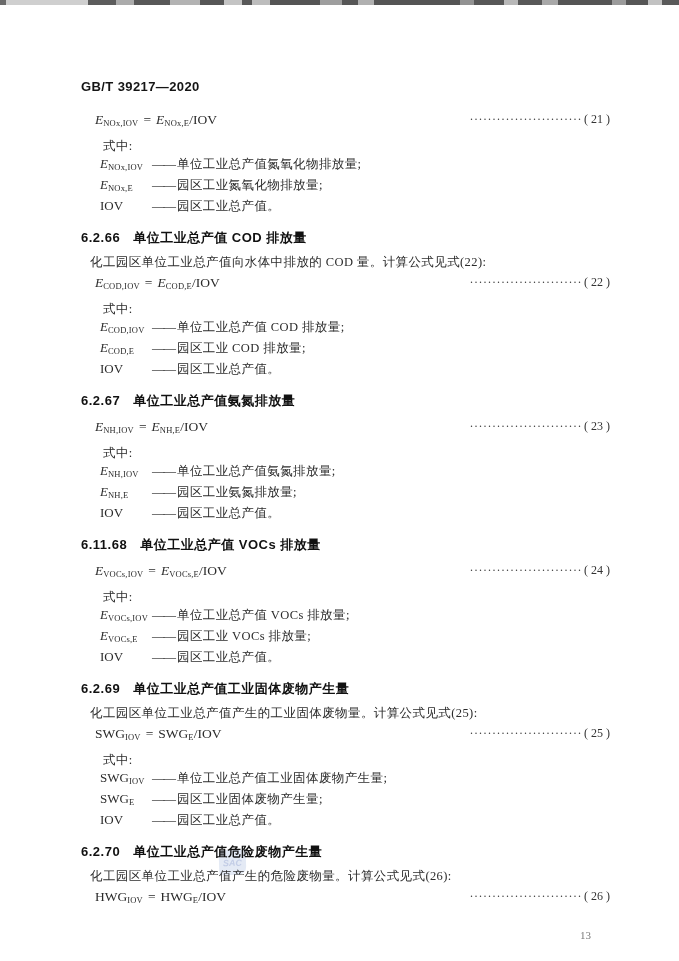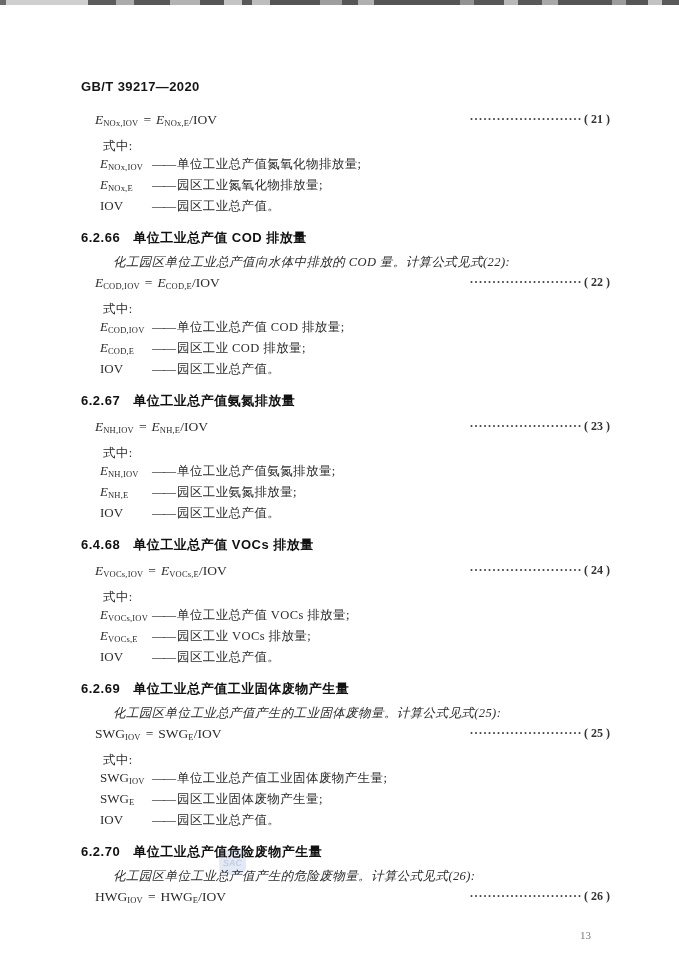--- a/index.html
+++ b/index.html
@@ -35,29 +35,29 @@
     font-family:"Liberation Sans",sans-serif; font-style:italic; font-weight:bold;
     font-size:9px; color:#c3cde6; letter-spacing:0;
   }
   .content { position:absolute; top:78px; left:81px; width:529px; z-index:1; }
   .header-row {
     text-align:left; margin-bottom:15px; line-height:17px;
     font-family:"Liberation Sans",sans-serif; font-weight:bold;
     font-size:13px; color:#151515; letter-spacing:0.4px;
   }
   .line { line-height:17px; font-size:12.5px; }
-  .para  { margin-left:32px; margin-bottom:2px; letter-spacing:0.4px;font-style:italic; }
+  .para  { margin-left:9px; margin-bottom:2px; letter-spacing:0.4px; }
   .where { margin-left:22px; letter-spacing:0.4px; }
   .formula-row { position:relative; line-height:17px; margin-bottom:6px; text-align:left; }
   .formula { position:relative; left:14px; font-size:13.5px; white-space:nowrap; }
   .formula .it { font-style:italic; }
   .formula .op { margin:0 5px; }
   sub { font-size:8.5px; vertical-align:-2px; letter-spacing:0.2px; }
   .eqnum {
-    position:absolute; right:0; top:1px; font-size:12px; color:#333; white-space:nowrap;font-weight:bold;
+    position:absolute; right:0; top:1px; font-size:12px; color:#333; white-space:nowrap;
   }
   .dots { font-size:12px; letter-spacing:0.5px; color:#444; }
   .num { margin-left:2px; }
   .sec-heading {
     font-family:"Liberation Sans",sans-serif; font-weight:bold; font-size:13px;
     color:#111; line-height:17px; margin:14px 0 8px 0; letter-spacing:0.5px;
   }
   .sec-num { margin-right:13px; }
   .def-row { margin-left:19px; line-height:17px; font-size:12.5px; white-space:nowrap; }
   .def-sym { display:inline-block; min-width:52px; font-size:13px; }
@@ -137,21 +137,21 @@
       <div class="def-row">
         <span class="def-sym"><i class="it">E</i><sub>NH,E</sub></span><span class="dash">——</span><span class="def-text">园区工业氨氮排放量;</span>
       </div>
       <div class="def-row">
         <span class="def-sym"><span>IOV</span></span><span class="dash">——</span><span class="def-text">园区工业总产值。</span>
       </div>
     </div>
 
     <div>
       <div class="sec-heading">
-        <span class="sec-num">6.4.68</span><span>单位工业总产值 VOCs 排放量</span>
+        <span class="sec-num">6.11.68</span><span>单位工业总产值 VOCs 排放量</span>
       </div>
       <div class="formula-row">
         <span class="formula"><i class="it">E</i><sub>VOCs,IOV</sub><span class="op">=</span><i class="it">E</i><sub>VOCs,E</sub><span>/IOV</span></span>
         <span class="eqnum"><span class="dots">·························</span><span class="num">( 24 )</span></span>
       </div>
       <div class="line where">式中:</div>
       <div class="def-row">
         <span class="def-sym"><i class="it">E</i><sub>VOCs,IOV</sub></span><span class="dash">——</span><span class="def-text">单位工业总产值 VOCs 排放量;</span>
       </div>
       <div class="def-row">

